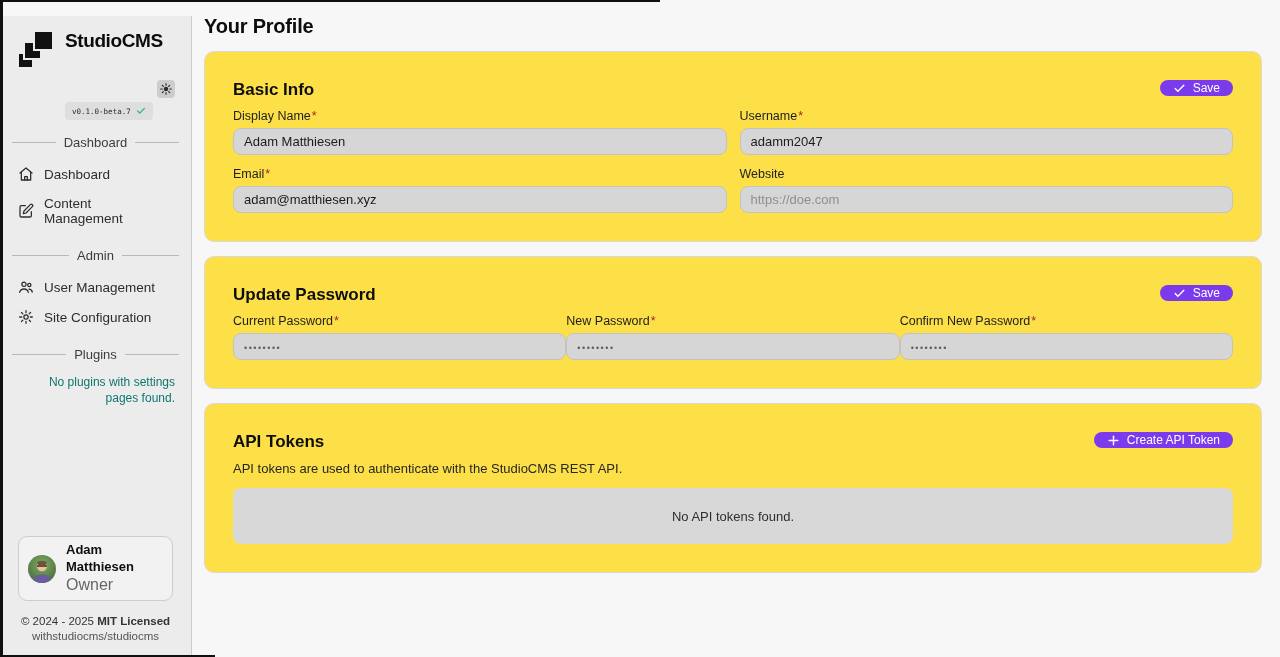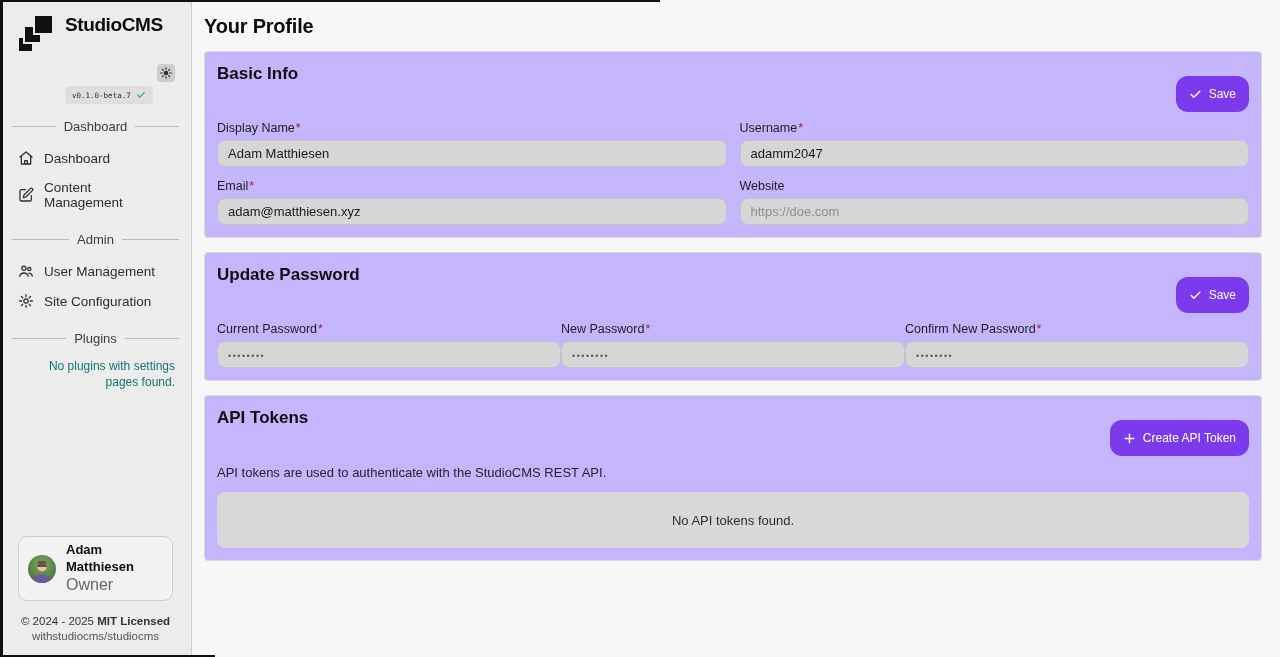--- a/index.html
+++ b/index.html
@@ -8,21 +8,21 @@
     width:1280px; height:657px; position:relative; overflow:hidden;
     font-family:"Liberation Sans", sans-serif; background:#f7f7f7; color:#1a1a1a;
   }
   
   .edge-left  { position:absolute; left:0; top:0; bottom:0; width:3px; background:#0d120d; z-index:60; }
   .edge-top   { position:absolute; left:0; top:0; width:660px; height:2px; background:#101010; z-index:60; }
   .edge-bottom{ position:absolute; left:0; bottom:0; width:215px; height:2px; background:#101010; z-index:60; }
 
   
   .sidebar {
-    position:absolute; left:0; top:0; bottom:0; width:192px;
+    position:absolute; left:0; top:16px; bottom:0; width:192px;
     background:#ececec; border-right:1px solid #cccccc;
     display:flex; flex-direction:column; padding:14px 0 12px;
   }
   .logo-row { display:flex; gap:9px; padding:0 16px; align-items:flex-start; }
   .logo-icon { position:relative; width:40px; height:42px; flex:none; }
   .logo-sq { position:absolute; background:#111; border:2px solid #ececec; }
   .sq1 { width:21px; height:21px; right:2px; top:0; }
   .sq2 { width:19px; height:19px; left:7px; top:11px; }
   .sq3 { width:17px; height:17px; left:1px; top:22px; }
   .logo-col { display:flex; flex-direction:column; gap:5px; min-width:0; }
@@ -55,29 +55,29 @@
   .avatar { width:28px; height:28px; border-radius:50%; overflow:hidden; flex:none; }
   .user-name { font-size:13px; font-weight:bold; color:#0e0e0e; line-height:1.25; }
   .user-role { font-size:16px; color:#666; line-height:1.25; }
   .side-footer { text-align:center; font-size:11.5px; color:#333; line-height:1.35; }
   .side-footer .repo { color:#555; }
 
   
   .main { position:absolute; left:193px; right:0; top:0; bottom:0; padding:13px 18px 0 11px; overflow:hidden; }
   .page-title { font-size:20px; font-weight:bold; color:#0c0c0c; margin:2px 0 13px; letter-spacing:-0.2px; }
   .card {
-    background:#c4b5fd; border:1px solid #d9d9d9; border-radius:4px;
-    padding:12px; margin-bottom:14px;
+    background:#fde047; border:1px solid #d9d9d9; border-radius:10px;
+    padding:28px; margin-bottom:14px;
   }
   .card-header { display:flex; justify-content:space-between; align-items:flex-start; margin-bottom:9px; }
   .card-title { font-size:17px; font-weight:bold; color:#0e0e0e; }
   .btn {
     display:flex; align-items:center; gap:7px; border:none; cursor:pointer;
-    background:#7c3aed; color:#fff; height:36px; padding:0 13px;
-    border-radius:12px; font-size:12px; font-family:inherit;margin-top:12px;
+    background:#7c3aed; color:#fff; height:16px; padding:0 13px;
+    border-radius:12px; font-size:12px; font-family:inherit;
   }
   .form-grid-2 { display:grid; grid-template-columns:1fr 1fr; column-gap:13px; row-gap:12px; }
   .form-grid-3 { display:grid; grid-template-columns:1fr 1fr 1fr; }
   .field-label { display:block; font-size:12.5px; color:#1e1e1e; margin-bottom:5px; }
   .req { color:#9f2133; margin-left:1px; }
   .text-input {
     width:100%; height:27px; background:#d6d6d6; border:1px solid #c3c3c3; border-radius:8px;
     padding:0 10px; font-size:13px; color:#1b1b1b; font-family:inherit; outline:none;
   }
   .text-input::placeholder { color:#8f8f8f; opacity:1; }

